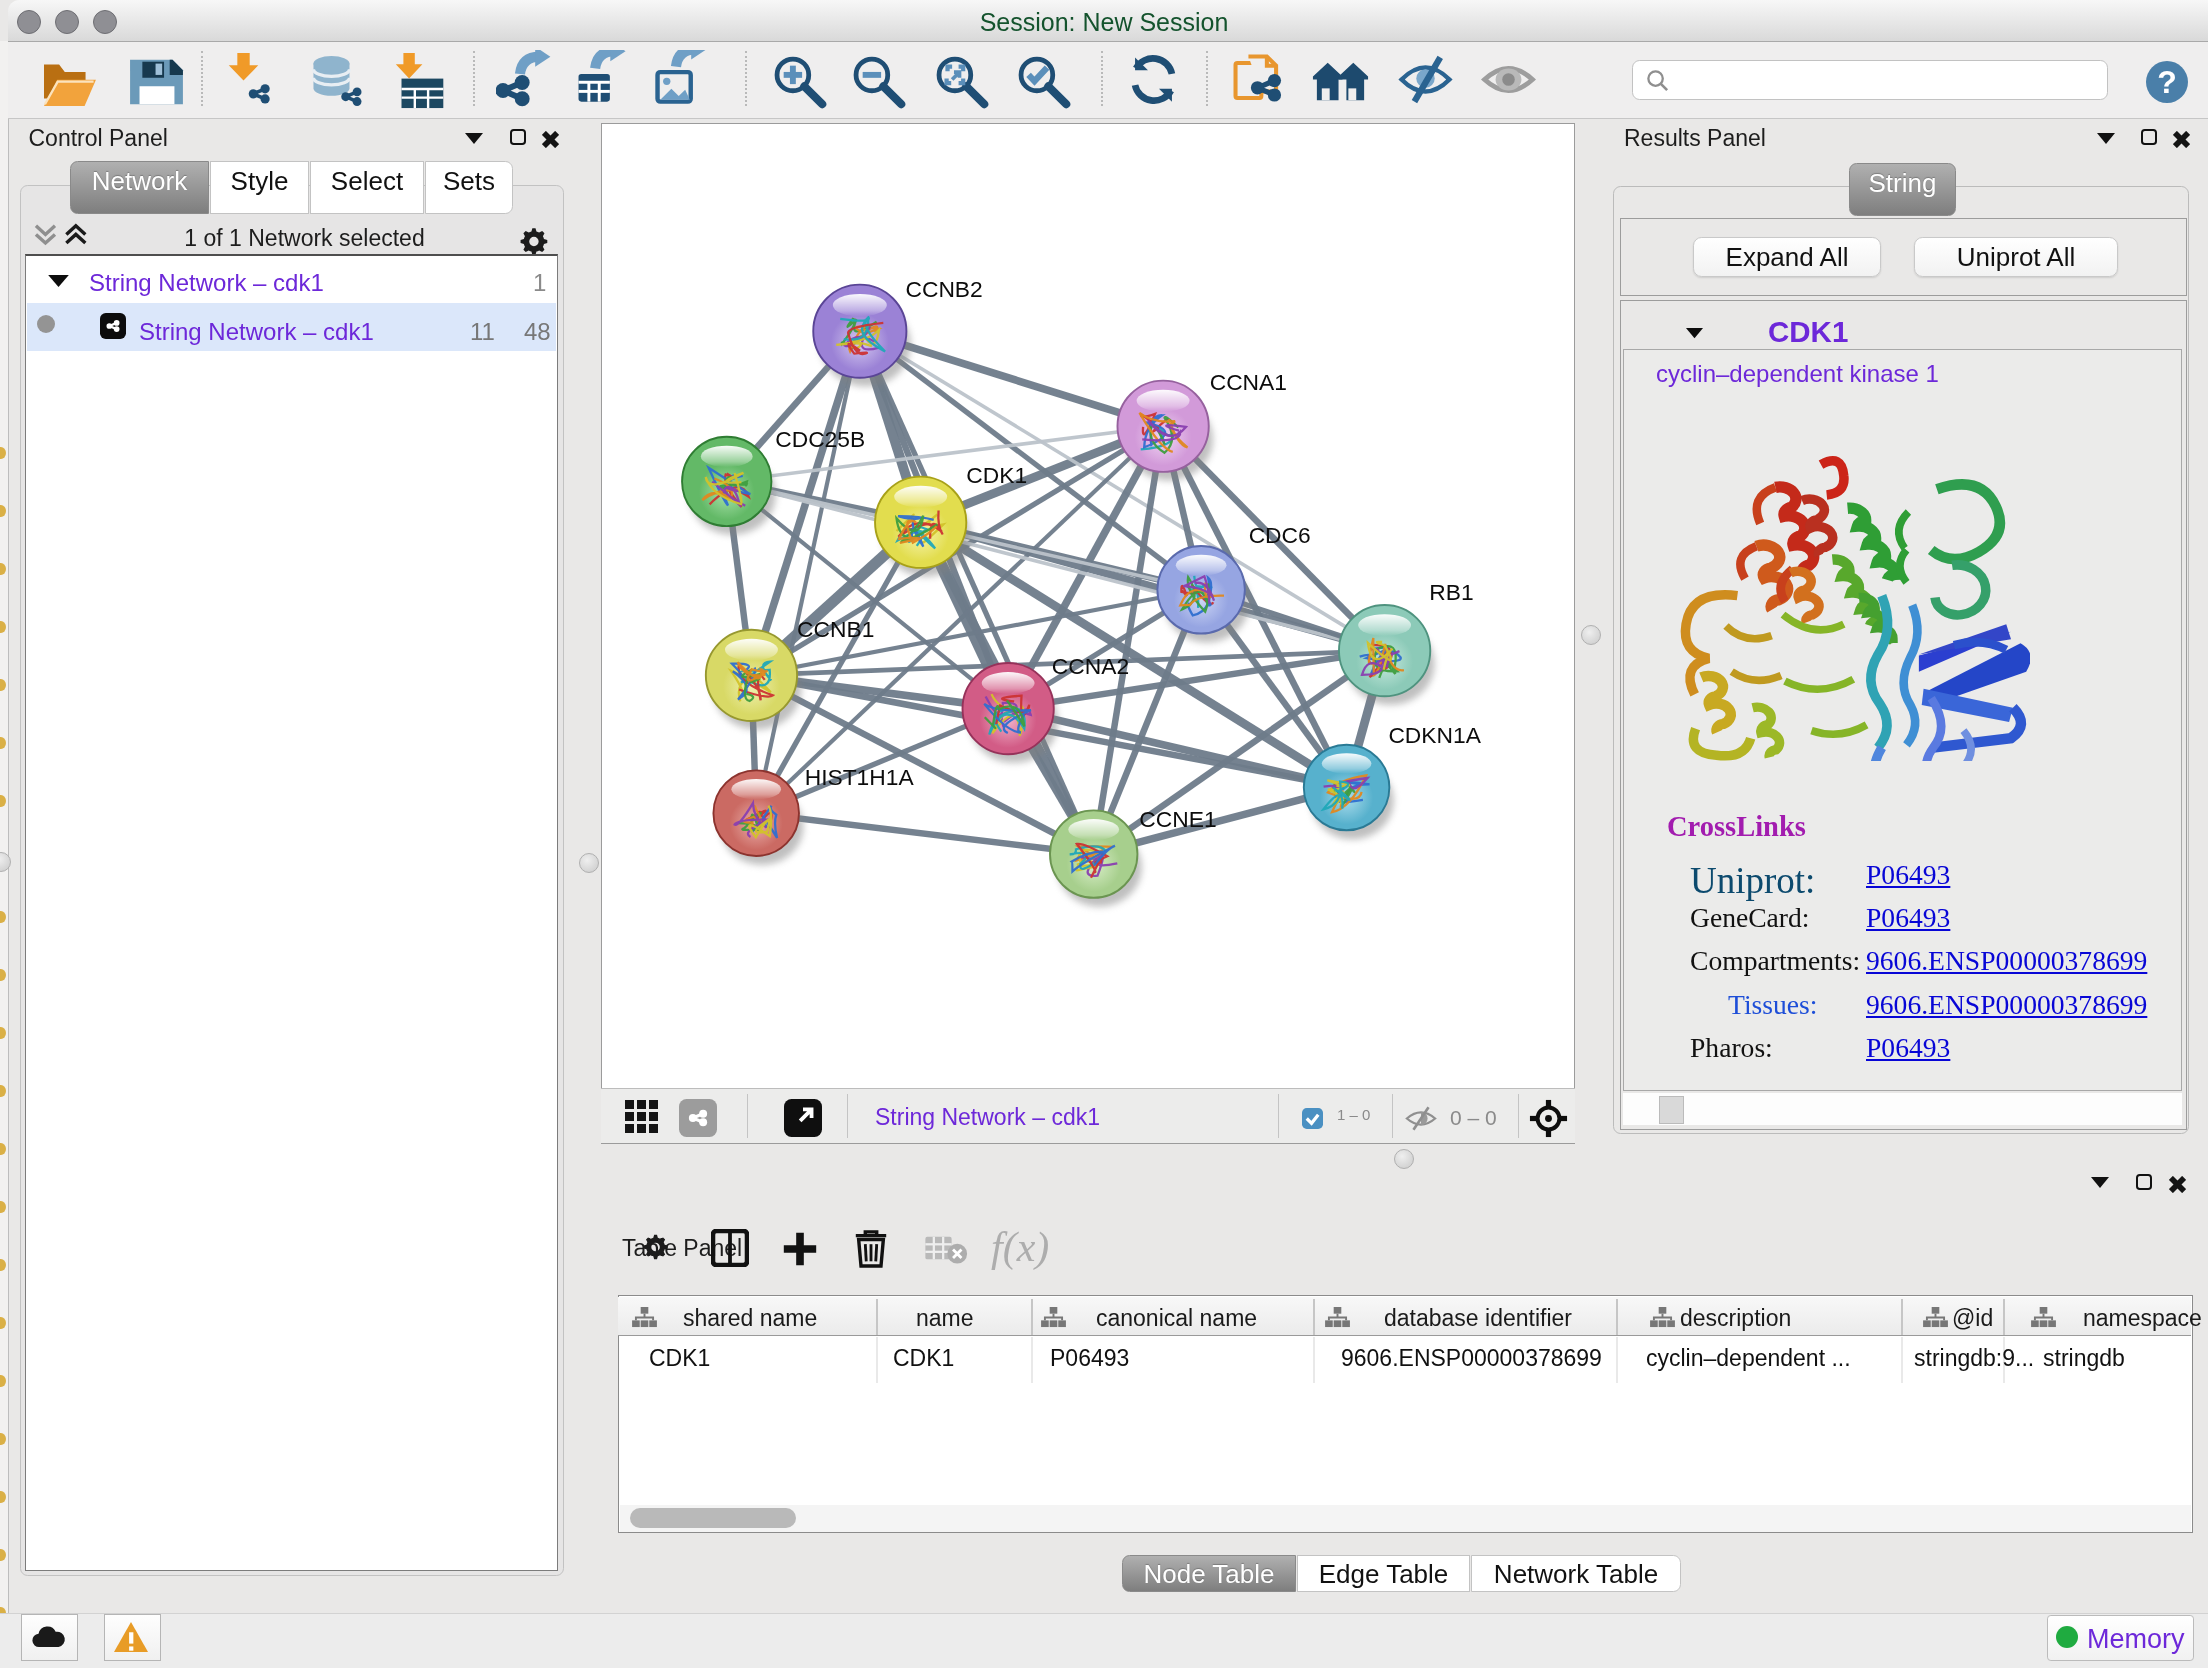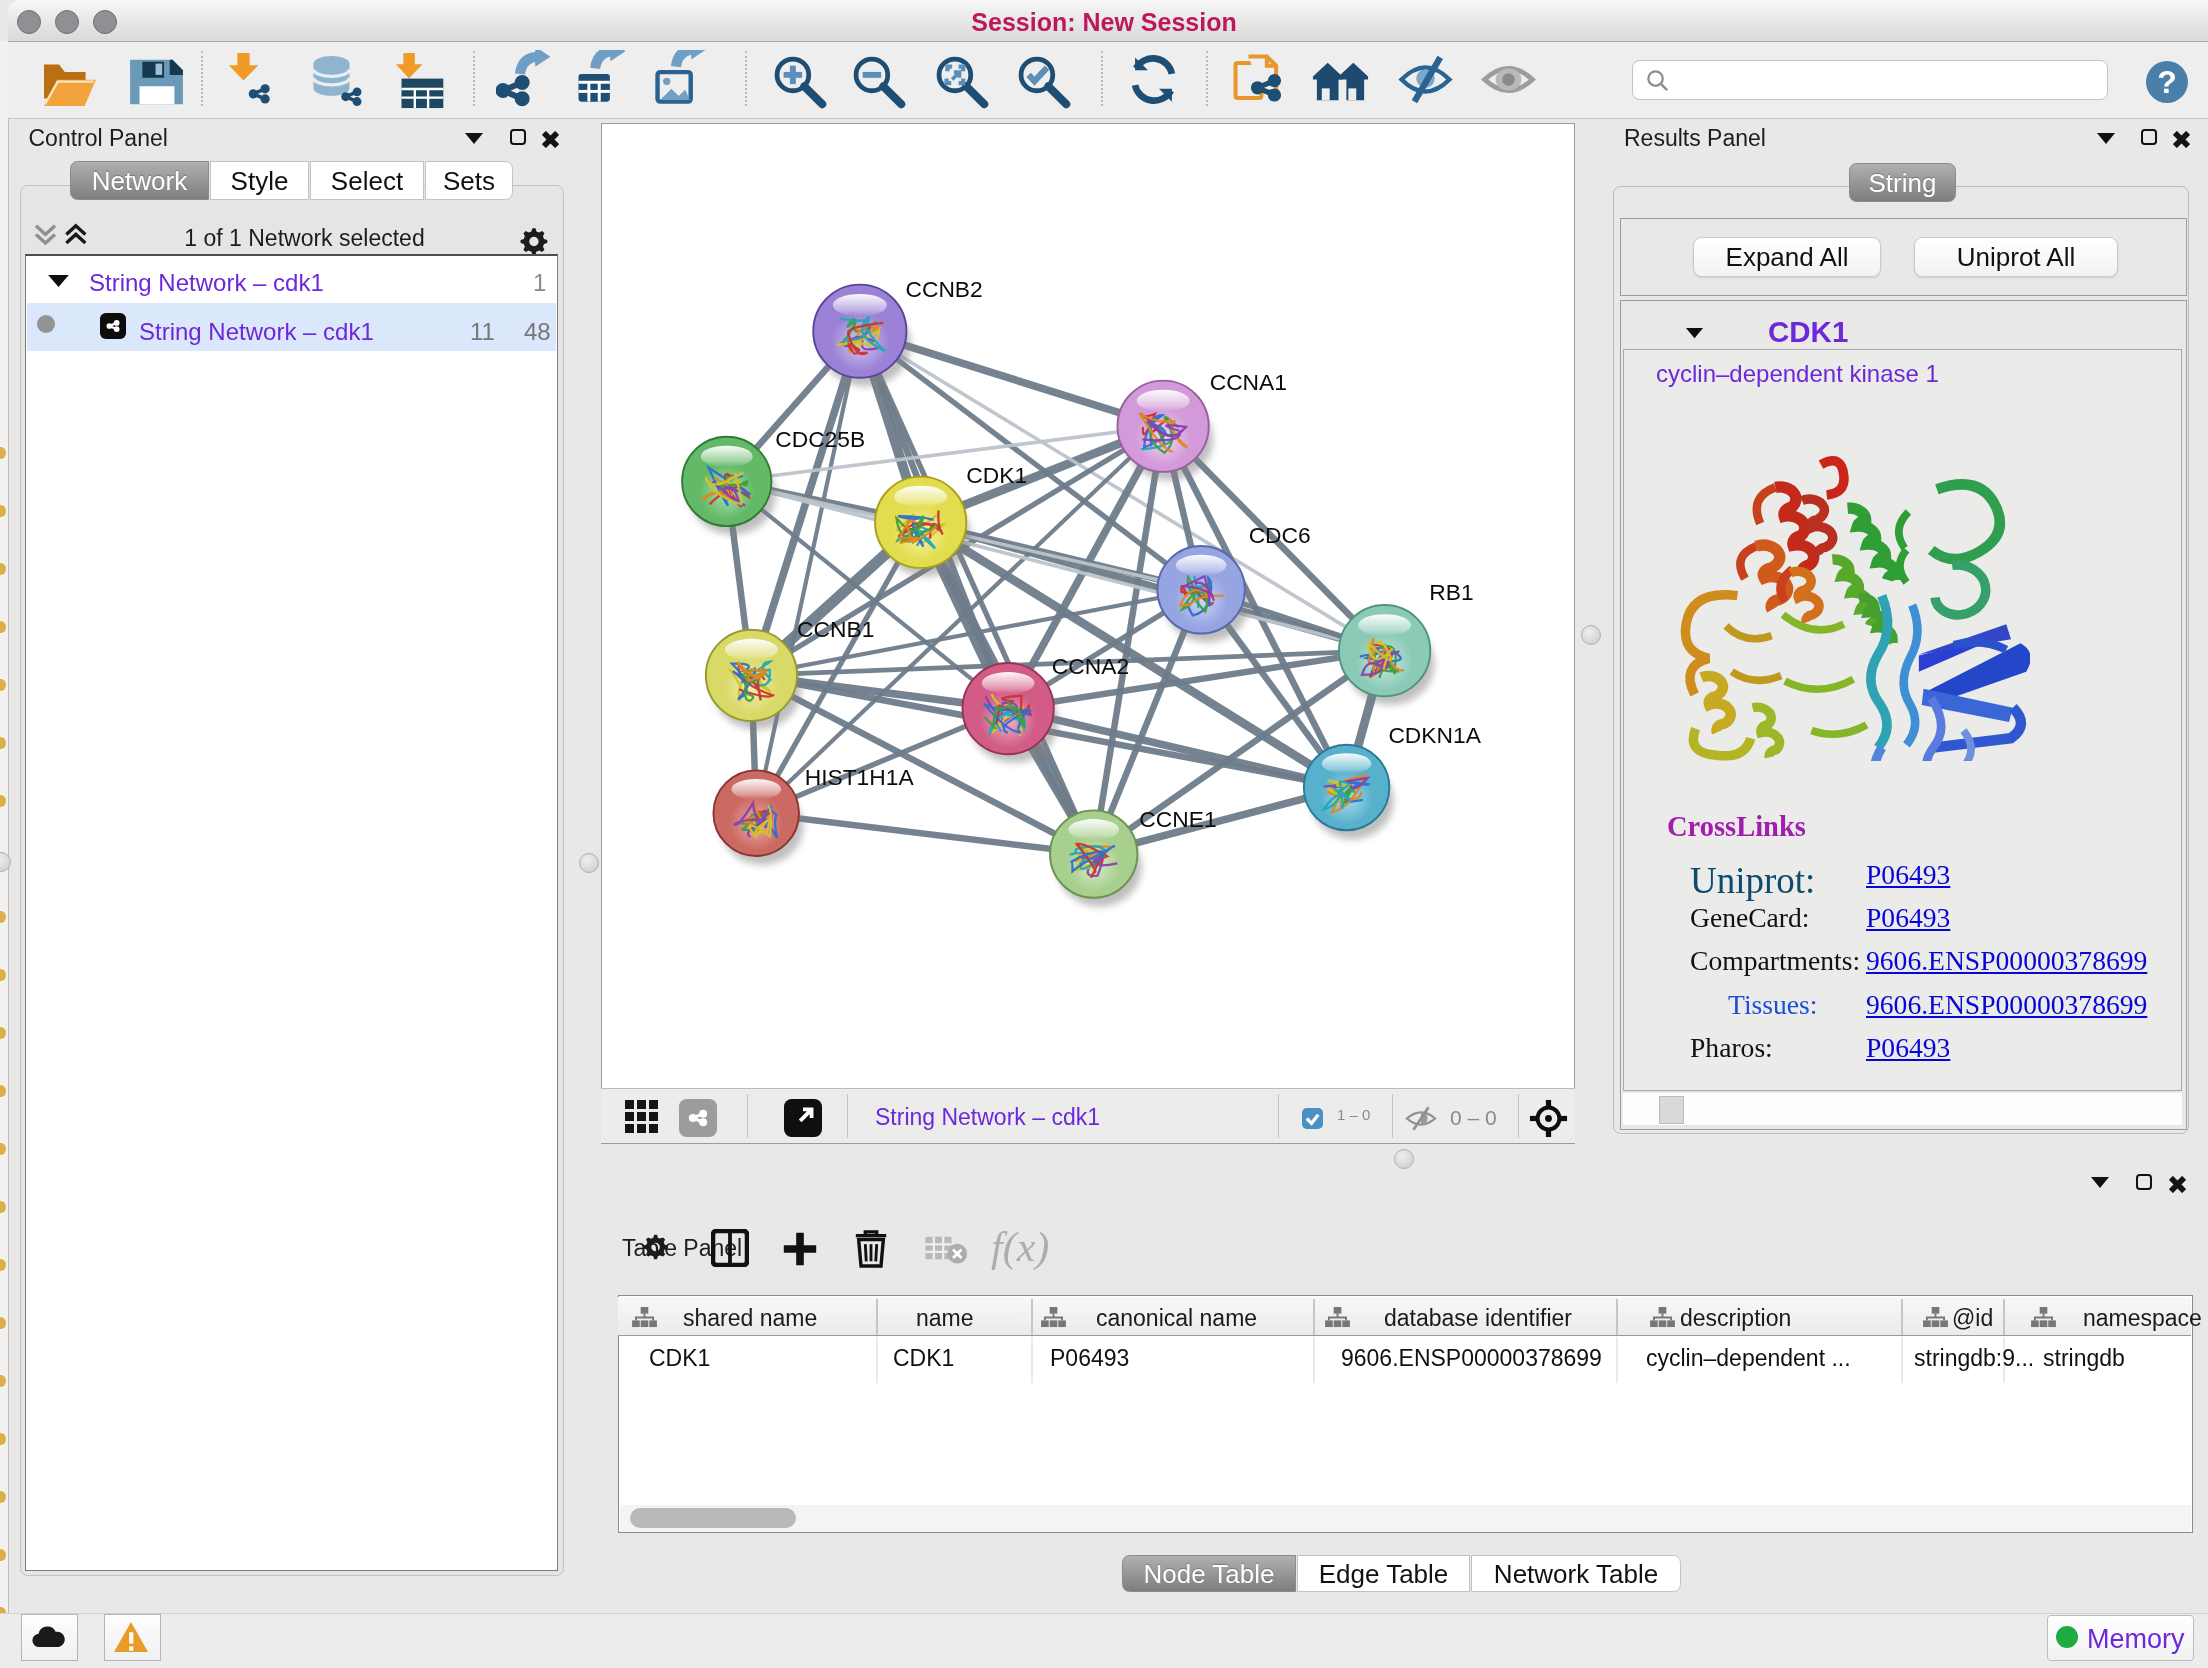--- a/index.html
+++ b/index.html
@@ -1,24 +1,24 @@
 <!DOCTYPE html>
 <html style="font-size:15px"><head><meta charset="utf-8"><style>
 html,body{margin:0;padding:0;}
 body{width:2208px;height:1668px;font-family:"Liberation Sans",sans-serif;background:#e9e8e7;overflow:hidden;position:relative;}
 .abs{position:absolute;}
 .titlebar{left:7.6px;top:0;right:0;height:41px;background:linear-gradient(#f7f7f7,#d9d9d9);border-bottom:1px solid #a9a9a9;border-top-left-radius:11.4px;}
 .tl{width:22px;height:22px;border-radius:50%;background:#8f8f94;border:1.9px solid #6e6e73;top:9.5px;}
-.title{top:7.6px;left:0;right:0;text-align:center;font-size:25px;font-weight:bold;color:#be185d;}
+.title{top:7.6px;left:0;right:0;text-align:center;font-size:25px;font-weight:normal;color:#14532d;}
 .toolbar{left:7.6px;top:42px;right:0;height:76px;background:#efeeee;border-bottom:1.9px solid #c6c6c6;}
 .tsep{top:9.5px;width:0;height:55px;border-left:2.9px dotted #b9b9b9;}
 .ptitle{font-size:23px;color:#1d1d1d;}
 .pcollapse{width:0;height:0;border-left:9.5px solid transparent;border-right:9.5px solid transparent;border-top:11.4px solid #111;}
 .pfloat{width:12.4px;height:12.4px;border:2.9px solid #111;background:transparent;border-radius:3.8px;}
-.tab{height:39px;background:#fff;border:1px solid #c3c3c3;color:#111;font-size:26px;text-align:center;box-sizing:border-box;}
+.tab{height:53px;background:#fff;border:1px solid #c3c3c3;color:#111;font-size:26px;text-align:center;box-sizing:border-box;}
 .tabsel{background:linear-gradient(#b0b0b0,#7e7e7e);color:#fff;border:1px solid #8a8a8a;text-shadow:0 -1px 1px rgba(0,0,0,.25);}
 .cpouter{left:20px;top:185px;width:542px;height:1389px;border:1px solid #c2c2c2;border-radius:7.6px;background:#e6e5e5;}
 .cplist{left:25px;top:254px;width:533px;height:1317px;background:#fff;border:1.9px solid #7c7c7c;border-top:2.9px solid #4e4e4e;box-sizing:border-box;}
 .trow{left:0;right:0;height:47px;}
 .trowsel{background:#dbe7fa;}
 .treetxt{font-size:24px;color:#6d28d9;}
 .graytxt{color:#8a8a8a;font-size:24px;}
 .navpanel{left:601px;top:123px;width:974px;height:1021px;background:#fff;border:1px solid #9b9b9b;box-sizing:border-box;}
 .navbar{left:0;right:0;bottom:0;height:55px;background:#ececeb;border-top:1px solid #bcbcbc;}
 .nsep{top:5.7px;width:0;height:44px;border-left:1px solid #c4c4c4;}

